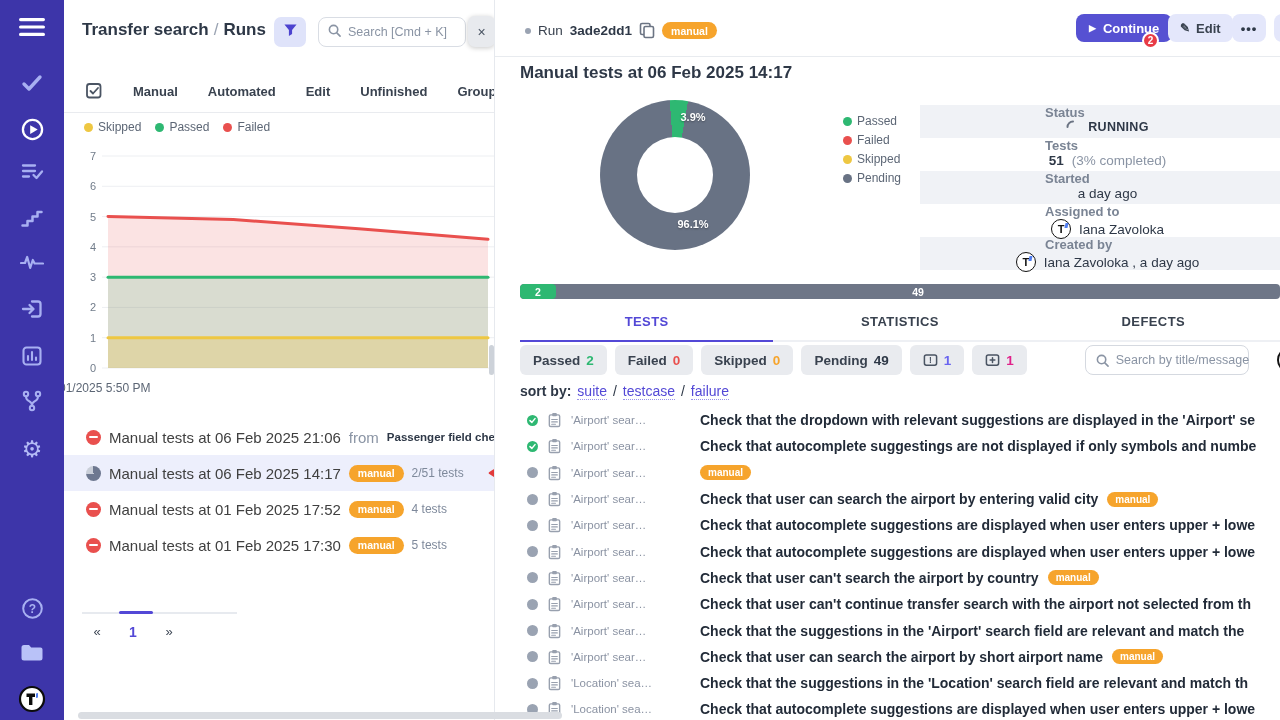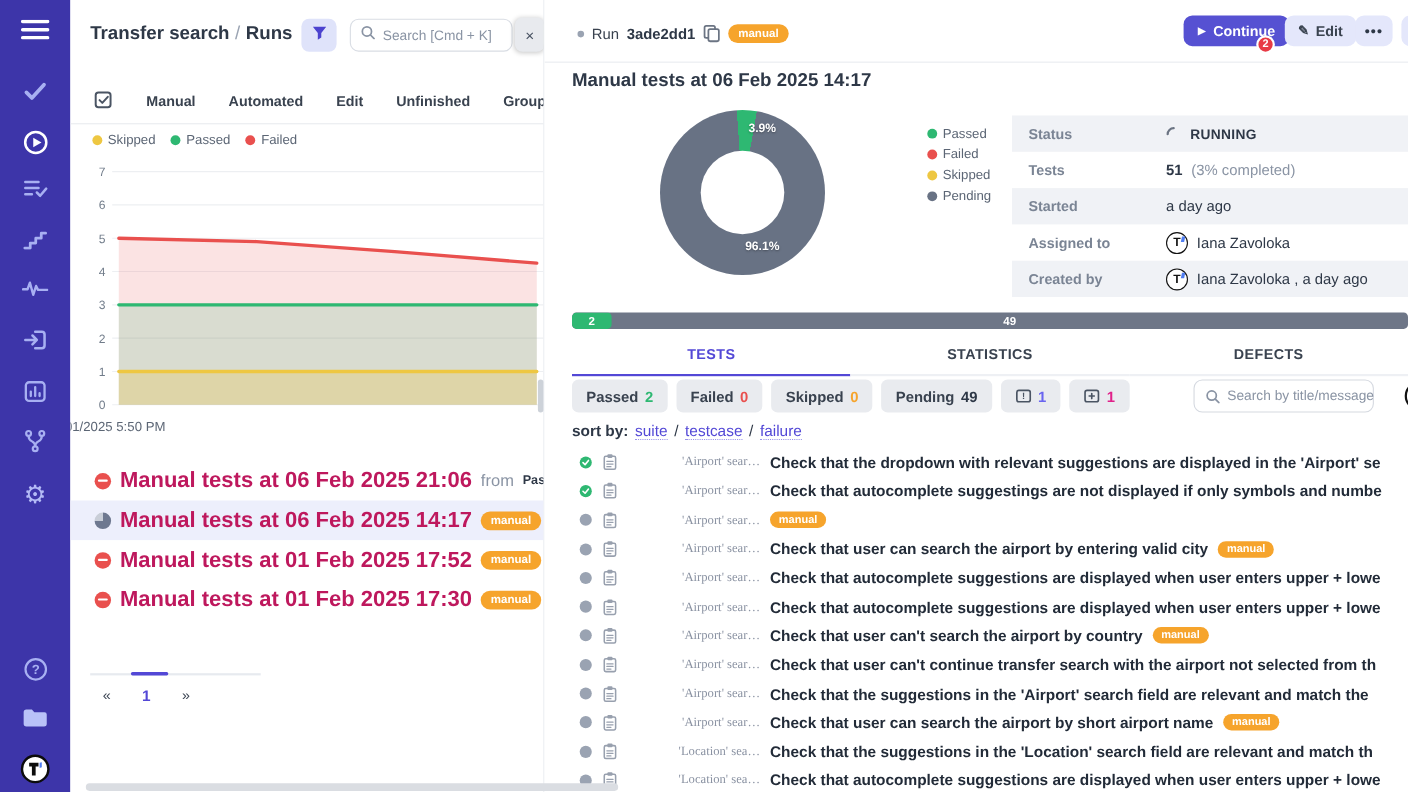--- a/index.html
+++ b/index.html
@@ -25,21 +25,21 @@
   .dot { width:9px; height:9px; border-radius:50%; display:inline-block; }
   #lp-chart { left:0; top:142px; }
   .xlabel { left:-5px; top:381px; font-size:12px; color:#5c6675; white-space:nowrap; }
   #runs { left:0; top:419px; width:431px; }
   .run-row { height:36px; display:flex; align-items:center; gap:8px; padding:0 6px 0 22px; white-space:nowrap; overflow:hidden; cursor:pointer; }
   .run-row.sel { background:#edeffc; }
   .run-status { width:15px; height:15px; border-radius:50%; flex:none; position:relative; }
   .run-status.failed { background:#e9504e; }
   .run-status.failed::after { content:""; position:absolute; left:3px; top:6.5px; width:9px; height:2.4px; background:#fff; border-radius:1px; }
   .run-status.in-progress { background:conic-gradient(from -90deg, #c9ced8 0 25%, #6e7890 25% 100%); }
-  .run-title { font-size:20px; font-weight:700; color:#be185d; }
+  .run-title { font-size:15px; font-weight:400; color:#404040; }
   .run-from-label { font-size:15px; color:#8a94a4; }
   .run-from { font-size:11.5px; font-weight:700; color:#2e3847; }
   .badge { background:#f6a42c; color:#fff; font-size:10.5px; font-weight:700; padding:2.5px 9px; border-radius:10px; flex:none; }
   .run-meta { font-size:12px; color:#7e899b; }
   .pointer { display:flex; align-items:center; gap:6px; margin-left:14px; }
   .pag-line { left:18px; top:612px; width:155px; height:2px; background:#e7eaef; }
   .pag-active { left:55px; top:611px; width:34px; height:3px; background:#5348d6; border-radius:2px; }
   #pag { left:15px; top:624px; display:flex; }
   #pag span { width:36px; text-align:center; font-size:13px; color:#3f4856; cursor:pointer; }
   #pag .cur { color:#5348d6; font-weight:700; font-size:14px; }
@@ -55,21 +55,21 @@
   .continue-badge { left:647px; top:32px; width:17px; height:17px; background:#e83b46; border:2px solid #fff; border-radius:50%; color:#fff; font-size:10px; font-weight:700; display:flex; align-items:center; justify-content:center; }
   .btn-edit { left:673px; top:14px; height:28px; padding:0 12px; background:#e4e7fb; border-radius:8px; color:#39424f; font-size:13px; font-weight:700; display:flex; align-items:center; gap:6px; cursor:pointer; }
   .btn-more { left:737px; top:14px; width:34px; height:28px; background:#e4e7fb; border-radius:8px; display:flex; align-items:center; justify-content:center; font-size:13px; font-weight:700; color:#2e3847; letter-spacing:1px; cursor:pointer; }
   .btn-sliver { left:779px; top:14px; width:10px; height:28px; background:#e4e7fb; border-radius:8px 0 0 8px; }
   .rp-title { left:25px; top:63px; font-size:17px; font-weight:700; color:#2e3847; }
   #donut { left:105px; top:100px; width:150px; height:150px; border-radius:50%; }
   #donut-hole { left:142px; top:137px; width:76px; height:76px; border-radius:50%; background:#fff; }
   .dlab { left:123px; width:150px; text-align:center; color:#fff; font-size:11px; font-weight:700; text-shadow:0 1px 2px rgba(0,0,0,.35); }
   #dlg { left:348px; top:114px; display:flex; flex-direction:column; gap:5px; }
   #info { left:425px; top:105px; width:360px; }
-  .info-row { height:33px; display:flex; align-items:center; padding-left:15px; }
+  .info-row { height:33px; display:flex; align-items:center; padding-left:15px;flex-direction:column; }
   .info-row:nth-child(odd) { background:#f0f2f6; }
   .info-lbl { width:125px; font-size:13px; font-weight:700; color:#7a8494; flex:none; }
   .info-val { display:flex; align-items:center; gap:8px; font-size:13.5px; color:#2e3847;text-align:center; }
   .info-val b { font-weight:700; }
   .info-suffix { color:#8a94a4; }
   .status-txt { font-weight:700; font-size:12.5px; letter-spacing:.3px; }
   .avatar { width:20px; height:20px; border-radius:50%; background:#fff; border:1.6px solid #111; position:relative; display:flex; align-items:center; justify-content:center; font-size:11px; font-weight:900; color:#111; flex:none; }
   .avatar::after { content:""; position:absolute; right:3px; top:3px; width:2.5px; height:5px; background:#4f7df0; transform:skewX(-12deg); }
   #pbar { left:25px; top:284px; width:760px; height:15px; background:#6e7687; border-radius:4px; display:flex; overflow:hidden; }
   #pgreen { background:#2eb872; border-radius:4px; color:#fff; font-size:10.5px; font-weight:700; display:flex; align-items:center; justify-content:center; }
@@ -82,21 +82,21 @@
   .search2 { width:164px; height:30px; border:1.5px solid #d5d9e0; border-radius:8px; display:flex; align-items:center; gap:7px; padding:0 10px; margin-left:50px; background:#fff; }
   .avatar2 { width:26px; height:26px; margin-left:20px; font-size:13px; border-width:2px; }
   #sort { left:25px; top:383px; display:flex; gap:6px; align-items:baseline; font-size:14px; font-weight:700; color:#2e3847; }
   .sort-link { color:#5348d6; font-weight:400; border-bottom:1.5px dotted #9a93ea; cursor:pointer; }
   .sort-sep { font-weight:400; color:#2e3847; }
   #tlist { left:0; top:407px; width:785px; }
   .trow { height:26.3px; display:flex; align-items:center; gap:9px; padding-left:32px; white-space:nowrap; overflow:hidden; cursor:pointer; }
   .tstatus { width:11px; height:11px; border-radius:50%; flex:none; display:flex; align-items:center; justify-content:center; }
   .tstatus.passed { background:#2eb872; }
   .tstatus.pending { background:#9aa3b2; }
-  .tsuite { font-family:Liberation Serif, serif; font-size:11.5px; color:#8b93a3; width:120px; flex:none; overflow:hidden;text-align:right; }
+  .tsuite { font-family:Liberation Sans, sans-serif; font-size:11.5px; color:#8b93a3; width:120px; flex:none; overflow:hidden; }
   .ttitle { font-size:14px; font-weight:700; color:#222b38; }
   .tbadge { background:#f6a42c; color:#fff; font-size:10px; font-weight:700; padding:2px 8px; border-radius:9px; flex:none; }
   .hscroll { left:78px; top:712px; width:484px; height:7px; background:#dadde2; border-radius:4px; }
   .vscroll { left:489px; top:345px; width:5px; height:30px; background:#cdd2d9; border-radius:3px; }
 </style>
 </head>
 <body>
 
 <nav id="sidebar">
   <div class="sb-ic" style="top:18px;">

